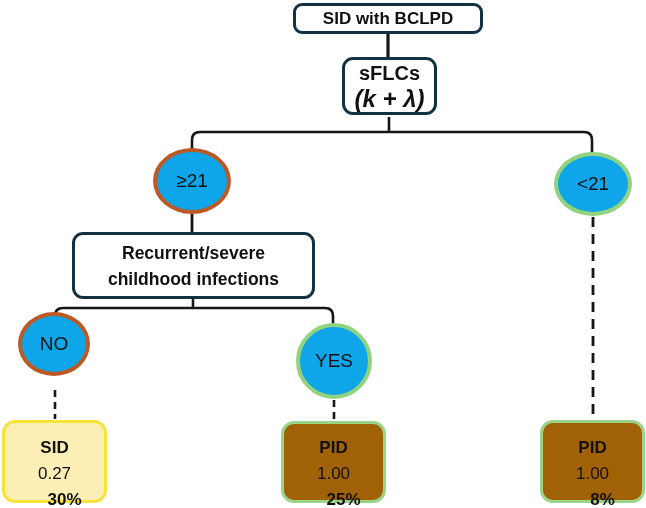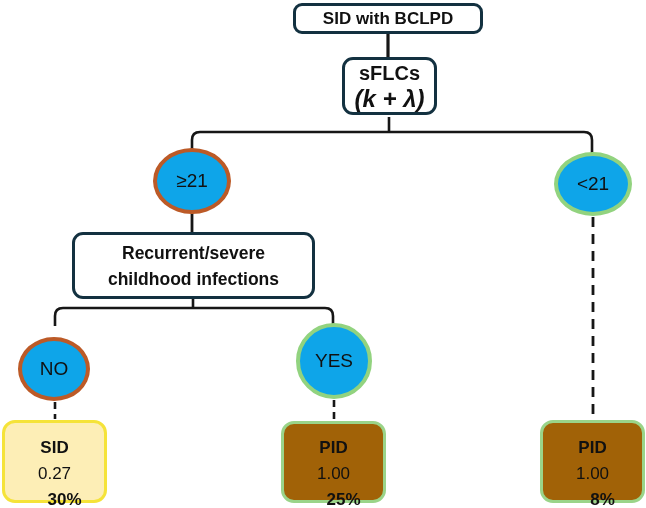--- a/index.html
+++ b/index.html
@@ -58,21 +58,21 @@
   .circle {
     border-radius: 50%;
     font-size: 19px;
     font-weight: 400;
     background: #0ea5e9;
   }
   .circle.orange { border: 4.5px solid #bc5a27; }
   .circle.green  { border: 4.5px solid #92d37f; }
   .circle-high { left: 153px; top: 148px; width: 78px; height: 66px; }
   .circle-low  { left: 554px; top: 152px; width: 78px; height: 64px; }
-  .circle-no   { left: 18px;  top: 337px; width: 72px; height: 64px; border-width: 5px; }
+  .circle-no   { left: 18px;  top: 312px; width: 72px; height: 64px; border-width: 5px; }
   .circle-yes  { left: 296px; top: 323px; width: 76px; height: 76px; border-width: 5px; }
   .outcome {
     border-radius: 13px;
     font-size: 17px;
     line-height: 26px;
   }
   .outcome .o-label { font-weight: 700; margin-top: 24px; }
   .outcome .o-prob  { font-weight: 400; }
   .outcome .o-pct   { font-weight: 700; margin-left: 20px; }
   .outcome-sid {

